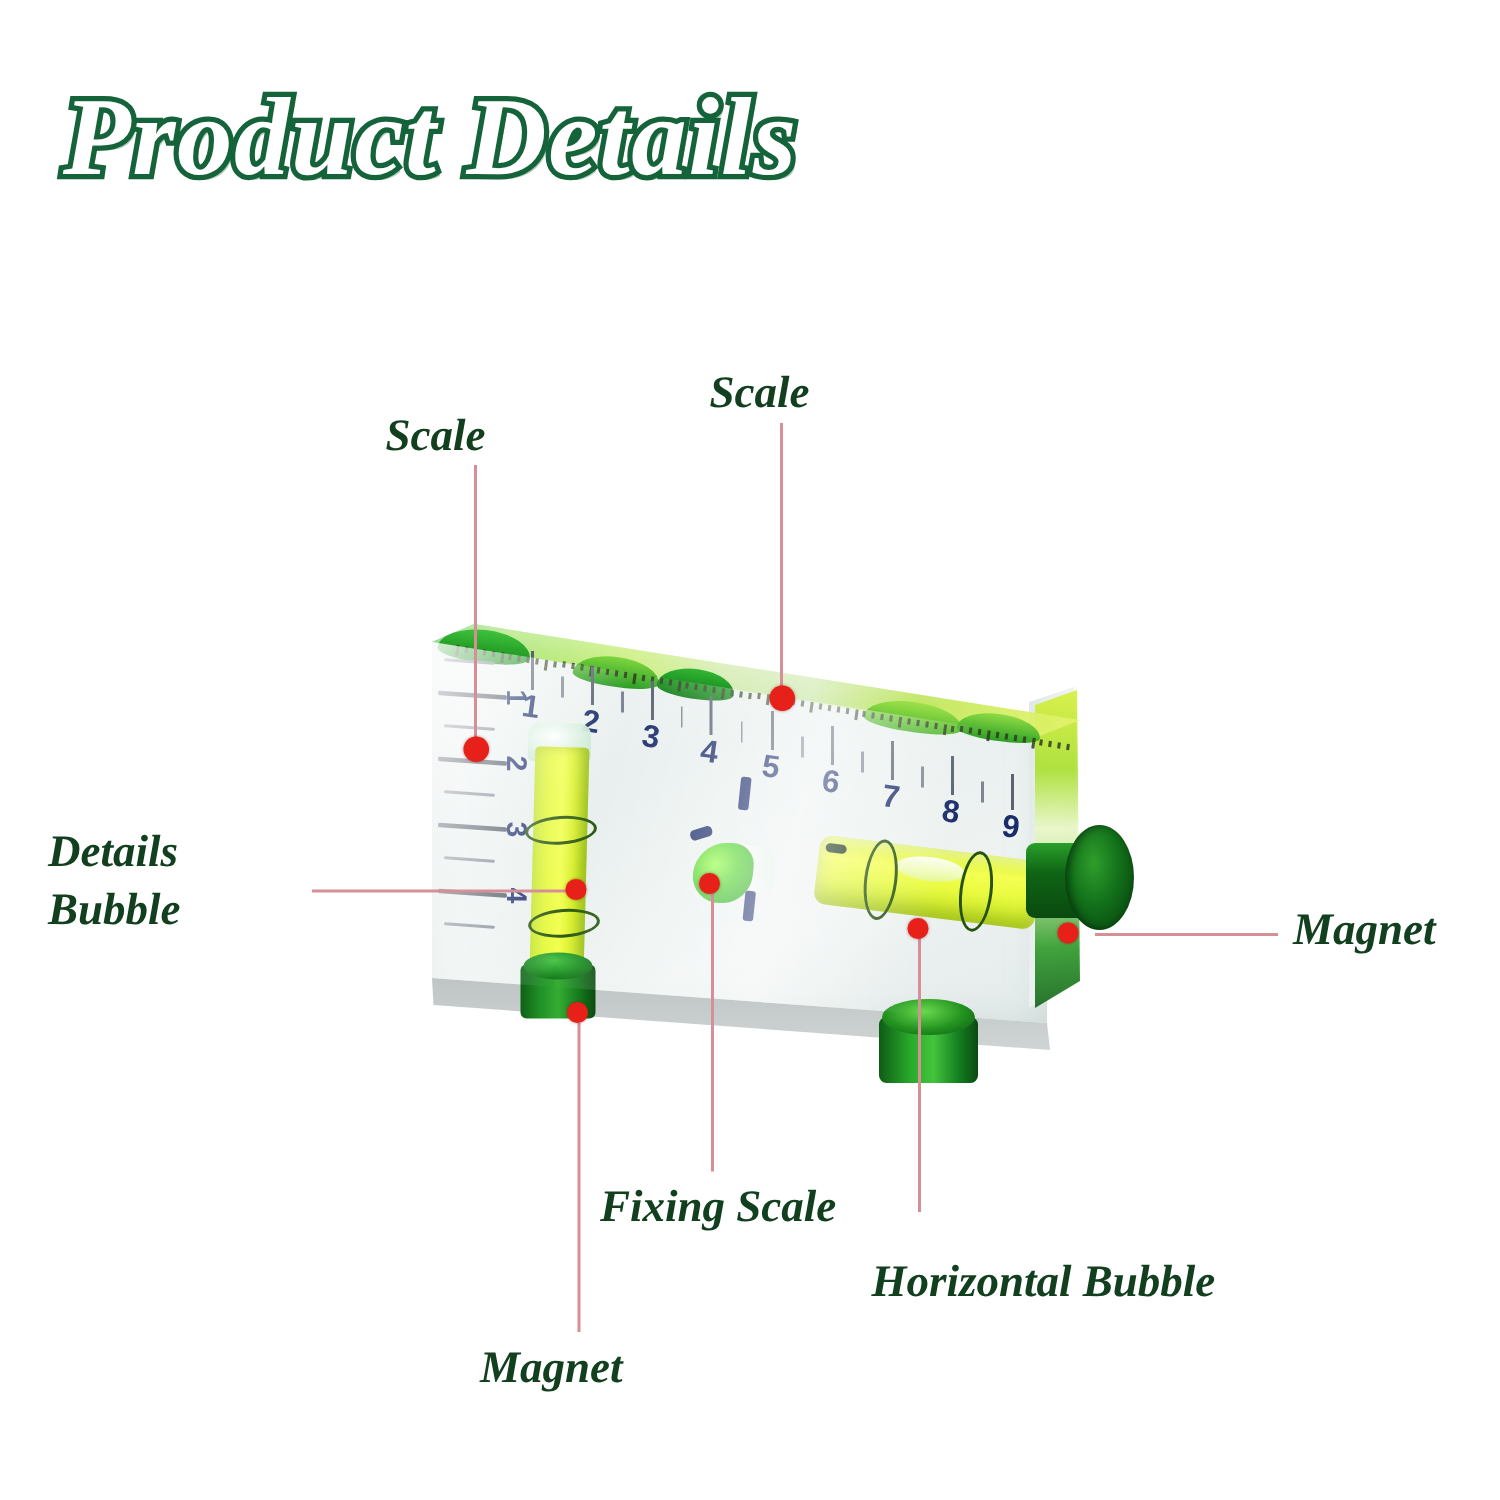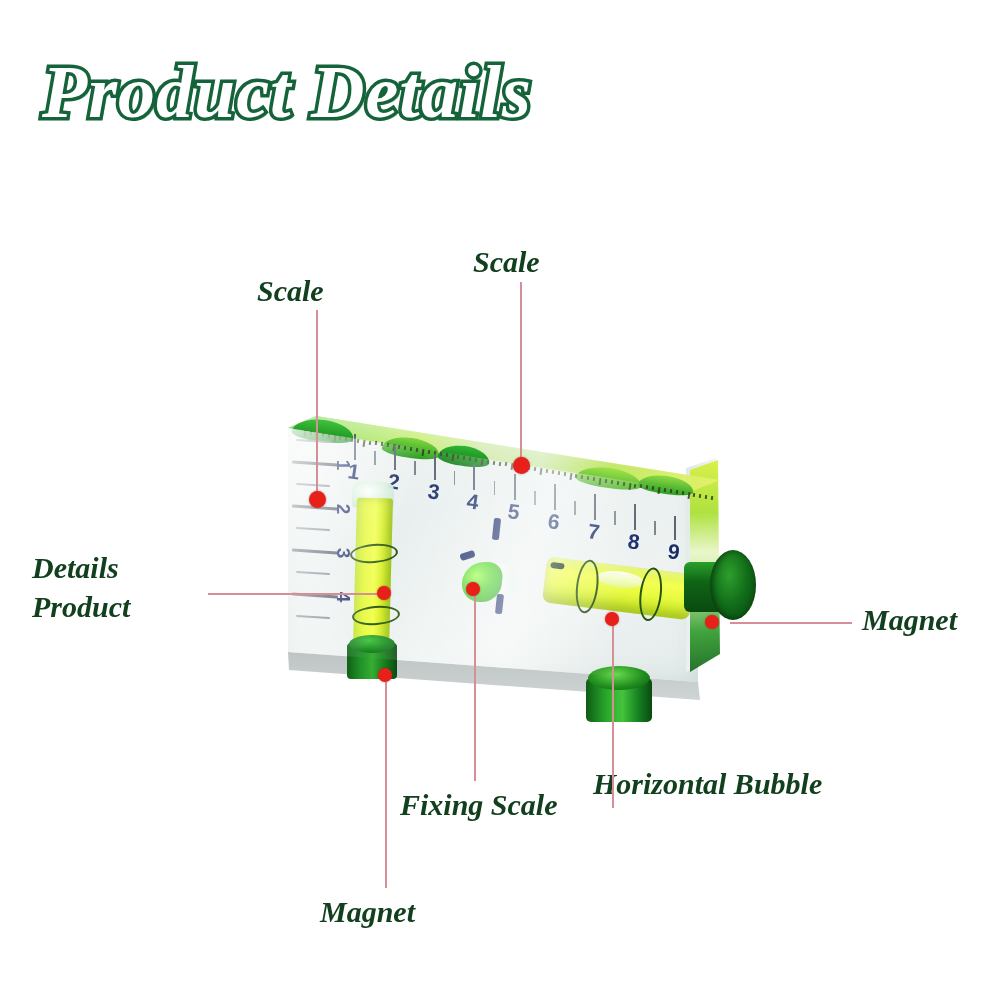--- a/index.html
+++ b/index.html
@@ -413,34 +413,34 @@
   <div class="lbl" style="left:257px;top:271px;">Scale</div>
   <div class="leader v" style="left:316px;top:310px;height:185px;"></div>
   <div class="dot" style="left:309px;top:491px;"></div>
 
   <div class="lbl" style="left:473px;top:242px;">Scale</div>
   <div class="leader v" style="left:520px;top:282px;height:180px;"></div>
   <div class="dot" style="left:513px;top:457px;"></div>
 
   <div class="lbl multi" style="left:32px;top:548px;width:220px;">
     <div>Details</div>
-    <div>Product</div>
+    <div>Bubble</div>
   </div>
   <div class="leader h" style="left:208px;top:593px;width:174px;"></div>
   <div class="dot sm" style="left:377px;top:586px;"></div>
 
   <div class="lbl" style="left:862px;top:600px;">Magnet</div>
   <div class="leader h" style="left:730px;top:622px;width:122px;"></div>
   <div class="dot sm" style="left:705px;top:615px;"></div>
 
   <div class="lbl" style="left:400px;top:785px;">Fixing Scale</div>
   <div class="leader v" style="left:474px;top:595px;height:186px;"></div>
   <div class="dot sm" style="left:466px;top:582px;"></div>
 
-  <div class="lbl" style="left:581px;top:764px;margin-left:12px;">Horizontal Bubble</div>
+  <div class="lbl" style="left:581px;top:835px;">Horizontal Bubble</div>
   <div class="leader v" style="left:612px;top:620px;height:188px;"></div>
   <div class="dot sm" style="left:605px;top:612px;"></div>
 
   <div class="lbl" style="left:320px;top:892px;">Magnet</div>
   <div class="leader v" style="left:385px;top:682px;height:206px;"></div>
   <div class="dot sm" style="left:378px;top:668px;"></div>
 
 </div>
 
 </body></html>

